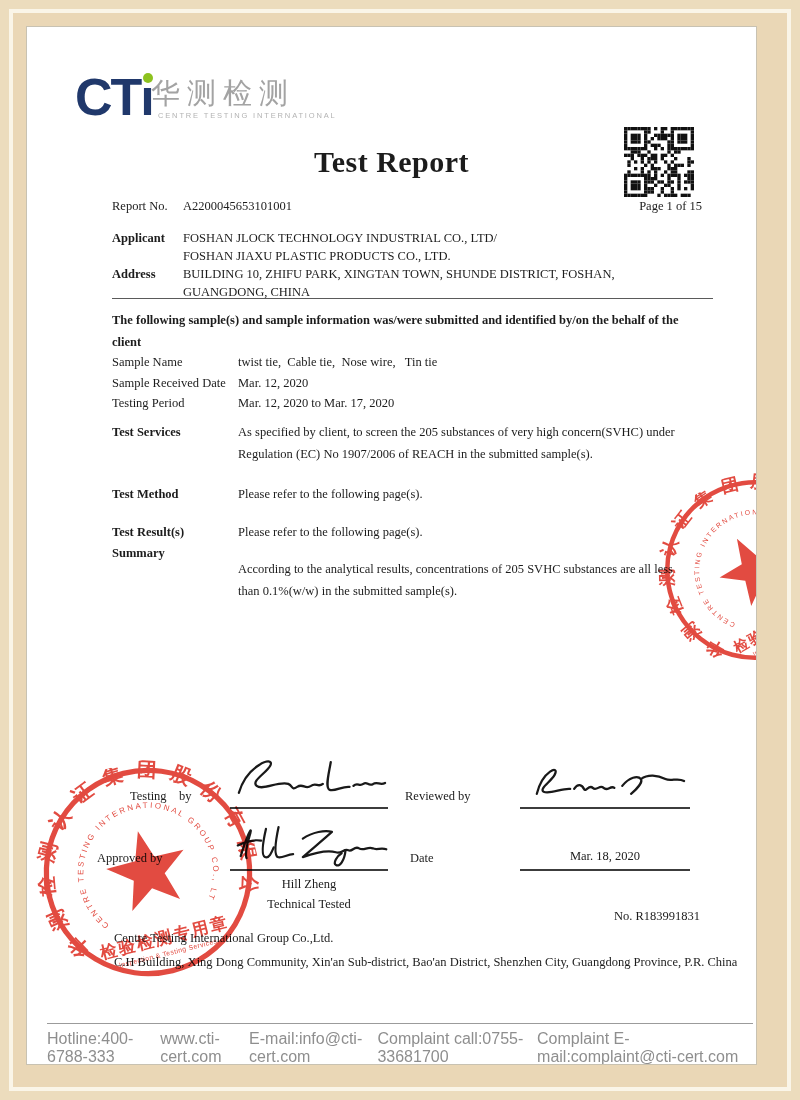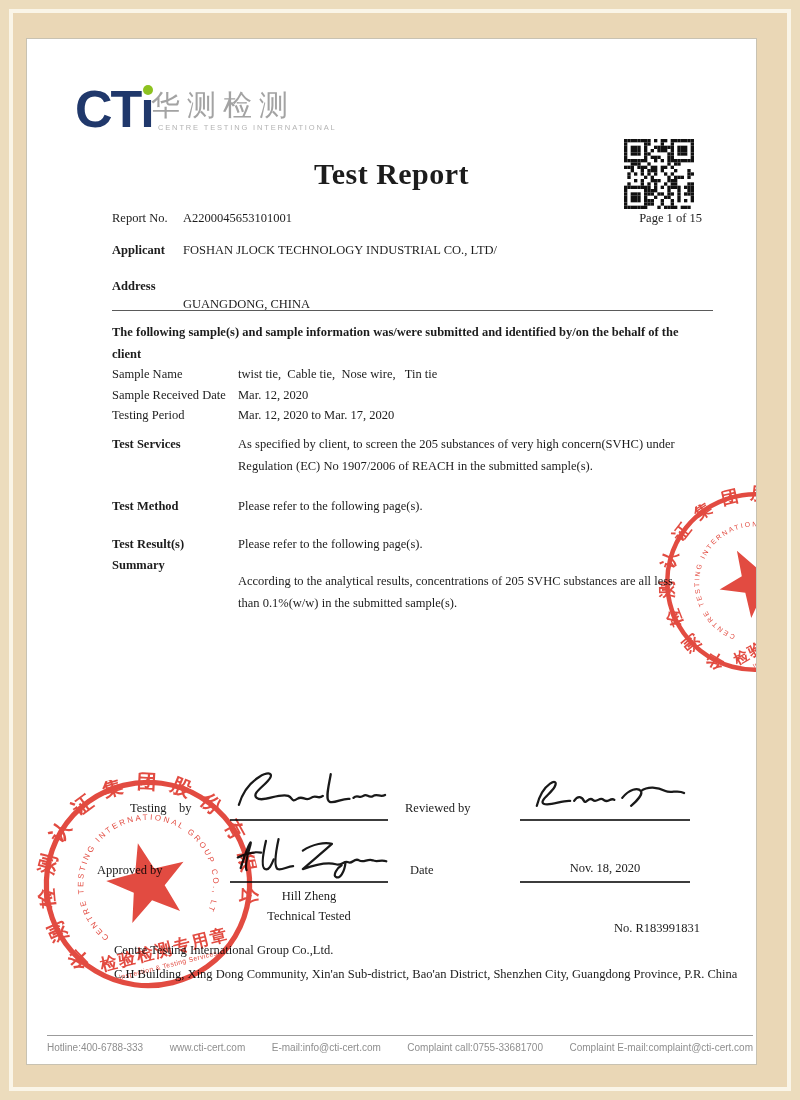--- a/index.html
+++ b/index.html
@@ -5,21 +5,21 @@
   * { margin:0; padding:0; box-sizing:border-box; }
   body { width:800px; height:1100px; font-family:"Liberation Serif", serif; color:#1c1c1c; }
 
   
   .frame { position:relative; width:800px; height:1100px; background:#ecdcbd; }
   .frame-stripe { position:absolute; inset:9px; background:#faf5e8; }
   .frame-inner { position:absolute; inset:13px; background:#ead7b6; }
 
   
   .sheet { position:absolute; left:27px; top:27px; right:44px; bottom:36px;
-           background:#ffffff; overflow:hidden; box-shadow:0 0 0 1px #c8c2b2;margin-top:12px; }
+           background:#ffffff; overflow:hidden; box-shadow:0 0 0 1px #c8c2b2; }
 
   .abs { position:absolute; }
   .lbl { font-weight:bold; }
   .pre { white-space:pre; }
   .serif12 { font-size:12.5px; line-height:18px; }
 
   
   .logo-cti { font-family:"Liberation Sans", sans-serif; font-weight:bold; font-size:52px;
               color:#20386b; letter-spacing:-2px; transform:scaleX(.92); transform-origin:left top; }
   .logo-i { position:relative; display:inline-block; }
@@ -28,21 +28,21 @@
   .logo-cn { font-family:"DejaVu Sans", sans-serif; font-size:29px; color:#a3a3a3; letter-spacing:7px; }
   .logo-sub { font-family:"Liberation Sans", sans-serif; font-size:7.5px; color:#b3b3b3; letter-spacing:1.85px; }
 
   .title { left:0; right:0; top:118px; text-align:center; font-size:30px; font-weight:bold; letter-spacing:.5px; }
 
   .divider { height:1px; background:#5a5a5a; }
   .sigline { height:2px; background:#3c3c3c; }
   .sig path { fill:none; stroke:#191919; stroke-width:2.3; stroke-linecap:round; stroke-linejoin:round; }
 
   .footer-row { display:flex; justify-content:space-between;
-                font-family:"Liberation Sans", sans-serif; font-size:10px; color:#8e8e8e; }
+                font-family:"Liberation Sans", sans-serif; font-size:16px; color:#8e8e8e; }
   .footer-line { height:1px; background:#9b9b9b; }
 
   .stamp { mix-blend-mode:multiply; opacity:.85; }
   .stamp text { fill:#dd2b1f; }
   .stamp .ring-cn { font-family:"DejaVu Sans", sans-serif; font-size:19px; font-weight:bold; letter-spacing:12px; }
   .stamp .ring-en { font-family:"Liberation Sans", sans-serif; font-size:7.6px; letter-spacing:2.2px; }
   .stamp .banner { font-family:"DejaVu Sans", sans-serif; font-size:16px; font-weight:bold; letter-spacing:2px; }
   .stamp .subtxt { font-family:"Liberation Sans", sans-serif; font-size:6.5px; letter-spacing:.4px; }
 
   .center { text-align:center; }
@@ -299,21 +299,23 @@
         <rect x="20" y="17" width="1" height="1" fill="#111"></rect>
         <rect x="20" y="18" width="1" height="1" fill="#111"></rect>
       </svg>
     <div class="abs serif12" style="right:54px; top:170px;">Page 1 of 15</div>
 
     <div class="abs serif12" style="left:85px; top:170px;">Report No.</div>
     <div class="abs serif12" style="left:156px; top:170px;">A2200045653101001</div>
 
     <div class="abs serif12 lbl" style="left:85px; top:202px;">Applicant</div>
     <div class="abs serif12" style="left:156px; top:202px;">FOSHAN JLOCK TECHNOLOGY INDUSTRIAL CO., LTD/</div>
+    <div class="abs serif12" style="left:156px; top:220px;">FOSHAN JIAXU PLASTIC PRODUCTS CO., LTD.</div>
     <div class="abs serif12 lbl" style="left:85px; top:238px;">Address</div>
+    <div class="abs serif12" style="left:156px; top:238px;">BUILDING 10, ZHIFU PARK, XINGTAN TOWN, SHUNDE DISTRICT, FOSHAN,</div>
     <div class="abs serif12" style="left:156px; top:256px;">GUANGDONG, CHINA</div>
 
     <div class="abs divider" style="left:85px; top:271px; width:601px;"></div>
 
     <div class="abs serif12 lbl" style="left:85px; top:284px;">The following sample(s) and sample information was/were submitted and identified by/on the behalf of the</div>
     <div class="abs serif12 lbl" style="left:85px; top:306px;">client</div>
 
     <div class="abs serif12" style="left:85px; top:326px;">Sample Name</div>
     <div class="abs serif12 pre" style="left:211px; top:326px;">twist tie,  Cable tie,  Nose wire,   Tin tie</div>
     <div class="abs serif12" style="left:85px; top:347px;">Sample Received Date</div>
@@ -355,21 +357,21 @@
     <svg class="abs sig" style="left:204px; top:790px;" width="165" height="54" viewBox="0 0 170 55">
       <path d="M10,40 C16,20 22,8 20,16 C17,26 14,37 16,42 M7,29 C15,25 25,23 31,24"></path>
       <path d="M36,12 C33,25 31,39 35,41 C39,43 42,36 44,31"></path>
       <path d="M49,10 C46,24 44,38 48,41 C52,43 58,38 64,38"></path>
       <path d="M74,22 C84,15 97,13 104,15 C94,24 83,33 74,41 C88,36 100,34 108,36 C114,38 116,32 121,34 C125,36 127,29 132,32 C136,35 141,30 146,32 C150,34 155,31 160,33"></path>
       <path d="M118,34 C117,44 112,52 108,49 C105,47 109,40 114,37"></path>
     </svg>
     <div class="abs sigline" style="left:203px; top:842px; width:158px;"></div>
 
     <div class="abs serif12" style="left:383px; top:822px;">Date</div>
-    <div class="abs serif12 center" style="left:493px; top:820px; width:170px;">Nov. 18, 2020</div>
+    <div class="abs serif12 center" style="left:493px; top:820px; width:170px;">Mar. 18, 2020</div>
     <div class="abs sigline" style="left:493px; top:842px; width:170px;"></div>
 
     <div class="abs serif12 center" style="left:203px; top:848px; width:158px;">Hill Zheng</div>
     <div class="abs serif12 center" style="left:203px; top:868px; width:158px;">Technical Tested</div>
 
     <div class="abs serif12" style="right:56px; top:880px;">No. R183991831</div>
 
     <div class="abs serif12" style="left:87px; top:902px;">Centre Testing International Group Co.,Ltd.</div>
     <div class="abs serif12" style="left:87px; top:926px;">C.H Building, Xing Dong Community, Xin'an Sub-district, Bao'an District, Shenzhen City, Guangdong Province, P.R. China</div>
 

